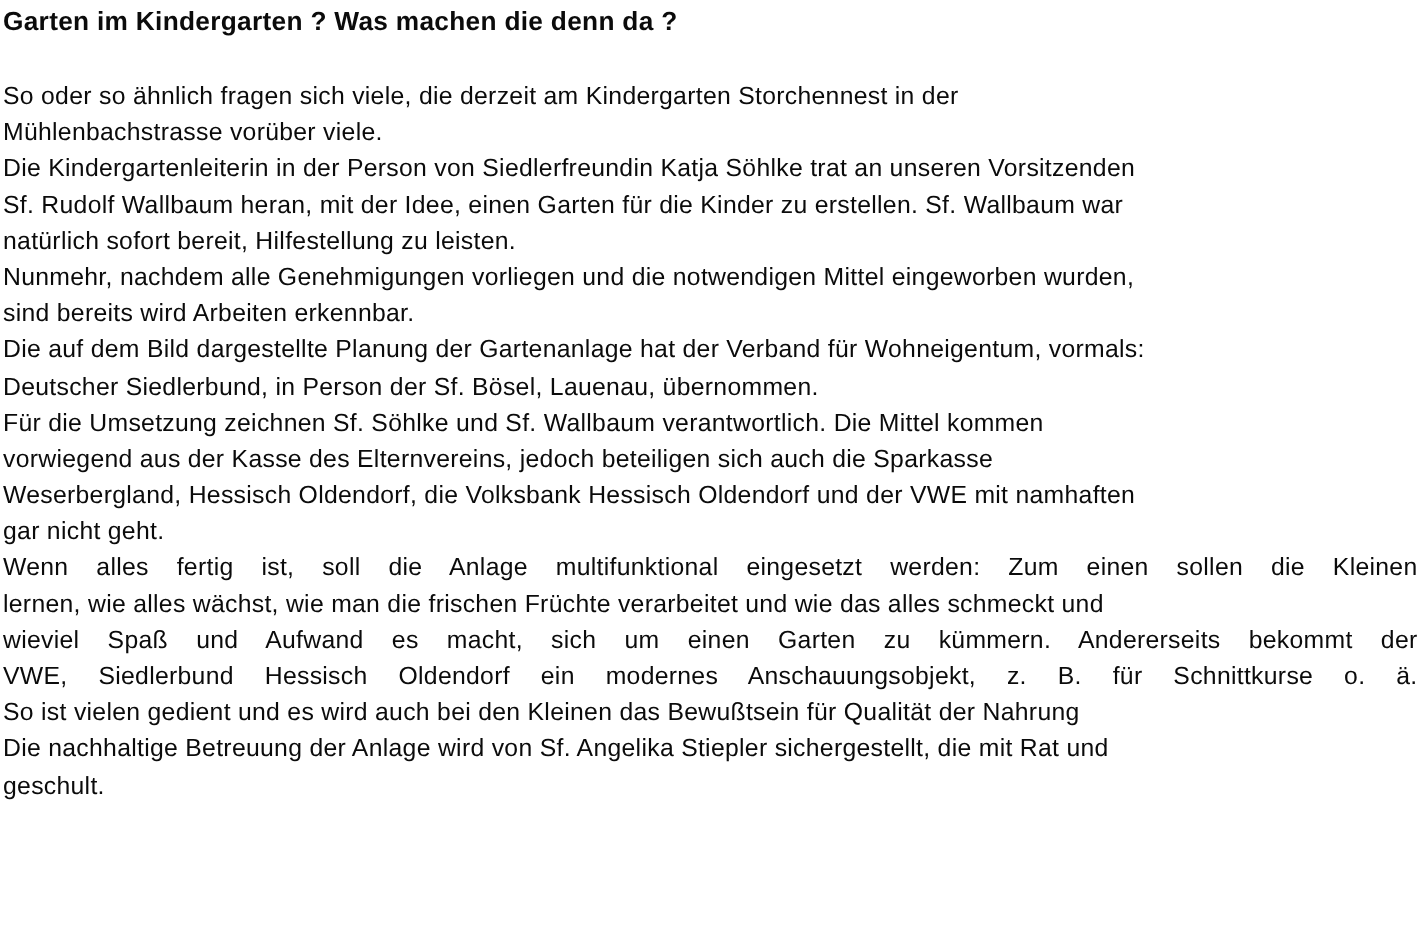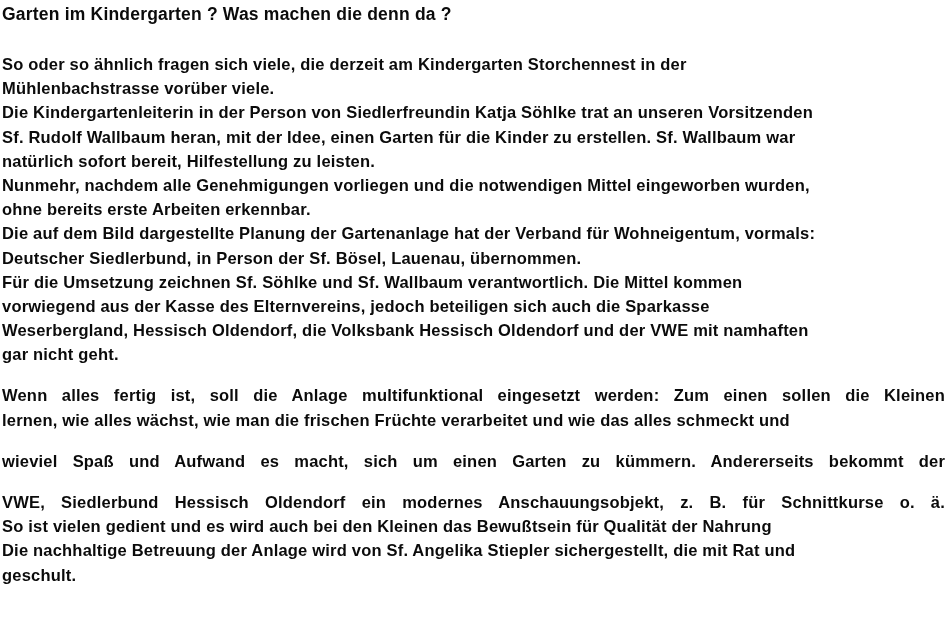--- a/index.html
+++ b/index.html
@@ -30,45 +30,43 @@
     white-space: nowrap;
   }
   .body-text {
     font-size: 16.5px;
     line-height: 24.2px;
     letter-spacing: 0.2px;
   }
   .ln {
     white-space: nowrap;
     height: 24.2px;
-    font-weight: bold;
   }
   .ln.stretch {
     white-space: normal;
     text-align: justify;
     text-align-last: justify;
     overflow: hidden;
-    margin-top: 17px;
   }
 </style>
 </head>
 <body>
 
 <div class="page">
 
   <h1 class="heading">Garten im Kindergarten ? Was machen die denn da ?</h1>
 
   <div class="body-text">
     <div class="ln">So oder so ähnlich fragen sich viele, die derzeit am Kindergarten Storchennest in der</div>
     <div class="ln">Mühlenbachstrasse vorüber viele.</div>
     <div class="ln">Die Kindergartenleiterin in der Person von Siedlerfreundin Katja Söhlke trat an unseren Vorsitzenden</div>
     <div class="ln">Sf. Rudolf Wallbaum heran, mit der Idee, einen Garten für die Kinder zu erstellen. Sf. Wallbaum war</div>
     <div class="ln">natürlich sofort bereit, Hilfestellung zu leisten.</div>
     <div class="ln">Nunmehr, nachdem alle Genehmigungen vorliegen und die notwendigen Mittel eingeworben wurden,</div>
-    <div class="ln">ohne bereits erste Arbeiten erkennbar.</div>
+    <div class="ln">sind bereits wird Arbeiten erkennbar.</div>
     <div class="ln">Die auf dem Bild dargestellte Planung der Gartenanlage hat der Verband für Wohneigentum, vormals:</div>
     <div class="ln">Deutscher Siedlerbund, in Person der Sf. Bösel, Lauenau, übernommen.</div>
     <div class="ln">Für die Umsetzung zeichnen Sf. Söhlke und Sf. Wallbaum verantwortlich. Die Mittel kommen</div>
     <div class="ln">vorwiegend aus der Kasse des Elternvereins, jedoch beteiligen sich auch die Sparkasse</div>
     <div class="ln">Weserbergland, Hessisch Oldendorf, die Volksbank Hessisch Oldendorf und der VWE mit namhaften</div>
     <div class="ln">gar nicht geht.</div>
     <div class="ln stretch">Wenn alles fertig ist, soll die Anlage multifunktional eingesetzt werden: Zum einen sollen die Kleinen</div>
     <div class="ln">lernen, wie alles wächst, wie man die frischen Früchte verarbeitet und wie das alles schmeckt und</div>
     <div class="ln stretch">wieviel Spaß und Aufwand es macht, sich um einen Garten zu kümmern. Andererseits bekommt der</div>
     <div class="ln stretch">VWE, Siedlerbund Hessisch Oldendorf ein modernes Anschauungsobjekt, z. B. für Schnittkurse o. ä.</div>

